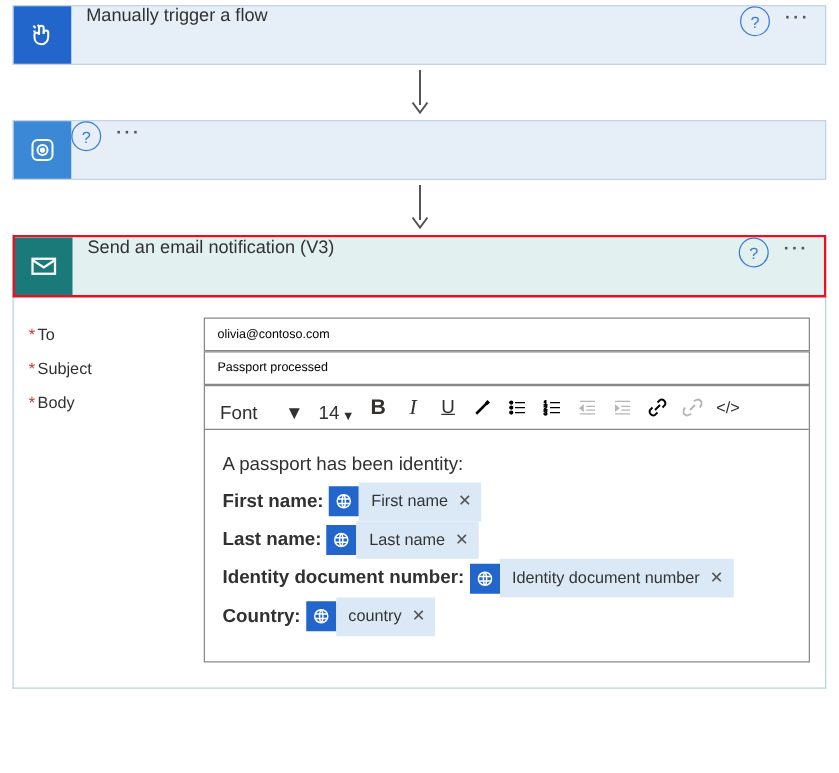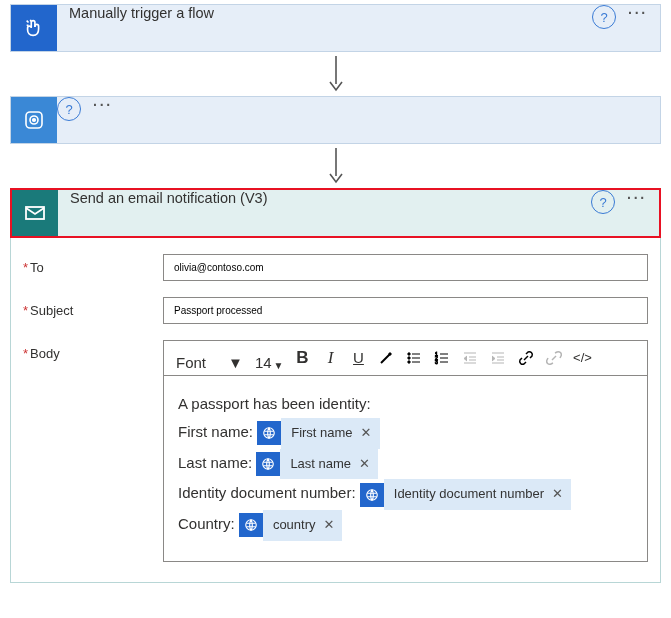--- a/index.html
+++ b/index.html
@@ -9,33 +9,33 @@
   .step .label{flex:1;padding-left:12px;font-size:14.5px;color:#323130}
   .step .help{width:22px;height:22px;border:1.5px solid #3a7bd5;border-radius:50%;color:#3a7bd5;display:flex;align-items:center;justify-content:center;font-size:13px;margin-right:8px}
   .step .more{padding:0 12px 0 4px;color:#555;letter-spacing:2px;font-weight:bold;cursor:pointer}
   .arrow{display:flex;justify-content:center;margin:2px 0}
   .step3-wrap{border:2.5px solid #e81123;margin-bottom:-2.5px;position:relative;z-index:2}
   .step-teal{background:#e2f0f0;border:1px solid #b8d6d6}
   .step-teal .icon-box{background:#1a7a7a}
   .step-blue .icon-box{background:#2266cc}
   .step-lblue .icon-box{background:#3a88d6}
   .panel{border:1px solid #b8d6d6;border-top:none;padding:18px 12px 20px 12px}
-  .row{display:flex;align-items:flex-start;margin-bottom:16px}
+  .row{display:flex;align-items:flex-start;}
   .row .lbl{width:140px;font-size:13px;padding-top:6px}
   .row .lbl .ast{color:#c33;margin-right:2px}
   .row .ctrl{flex:1}
   .txt{width:100%;box-sizing:border-box;border:1px solid #8a8886;padding:7px 10px;font-size:10px;font-family:inherit}
   .editor{border:1px solid #8a8886}
   .toolbar{display:flex;align-items:center;border-bottom:1px solid #8a8886;height:34px;padding:0 6px;gap:2px}
   .toolbar .sel{display:flex;align-items:flex-end;padding:0 6px;height:26px;font-size:15px;gap:22px}
   .toolbar .sel2{display:flex;align-items:flex-end;padding:0 4px;height:26px;font-size:15px;gap:2px}
   .toolbar .btn{width:26px;height:26px;display:flex;align-items:center;justify-content:center;color:#323130}
   .toolbar .btn.dis{color:#b5b5b5}
   .ed-body{padding:14px 14px 20px 14px;font-size:15px;line-height:1.9}
-  .ed-body b{font-weight:400}
+  .ed-body b{font-weight:700}
   .token-wrap{display:inline-flex;align-items:center;vertical-align:middle}
   .token-ico{width:24px;height:24px;background:#2266cc;display:inline-flex;align-items:center;justify-content:center;color:#fff;margin-right:0}
   .token{display:inline-flex;background:#dbe9f7;padding:3px 8px 3px 10px;font-size:13px;color:#333}
   .token .x{margin-left:8px;color:#555;font-size:13px}
   svg{display:block}
 </style>
 </head>
 <body>
 
 <div class="canvas">

